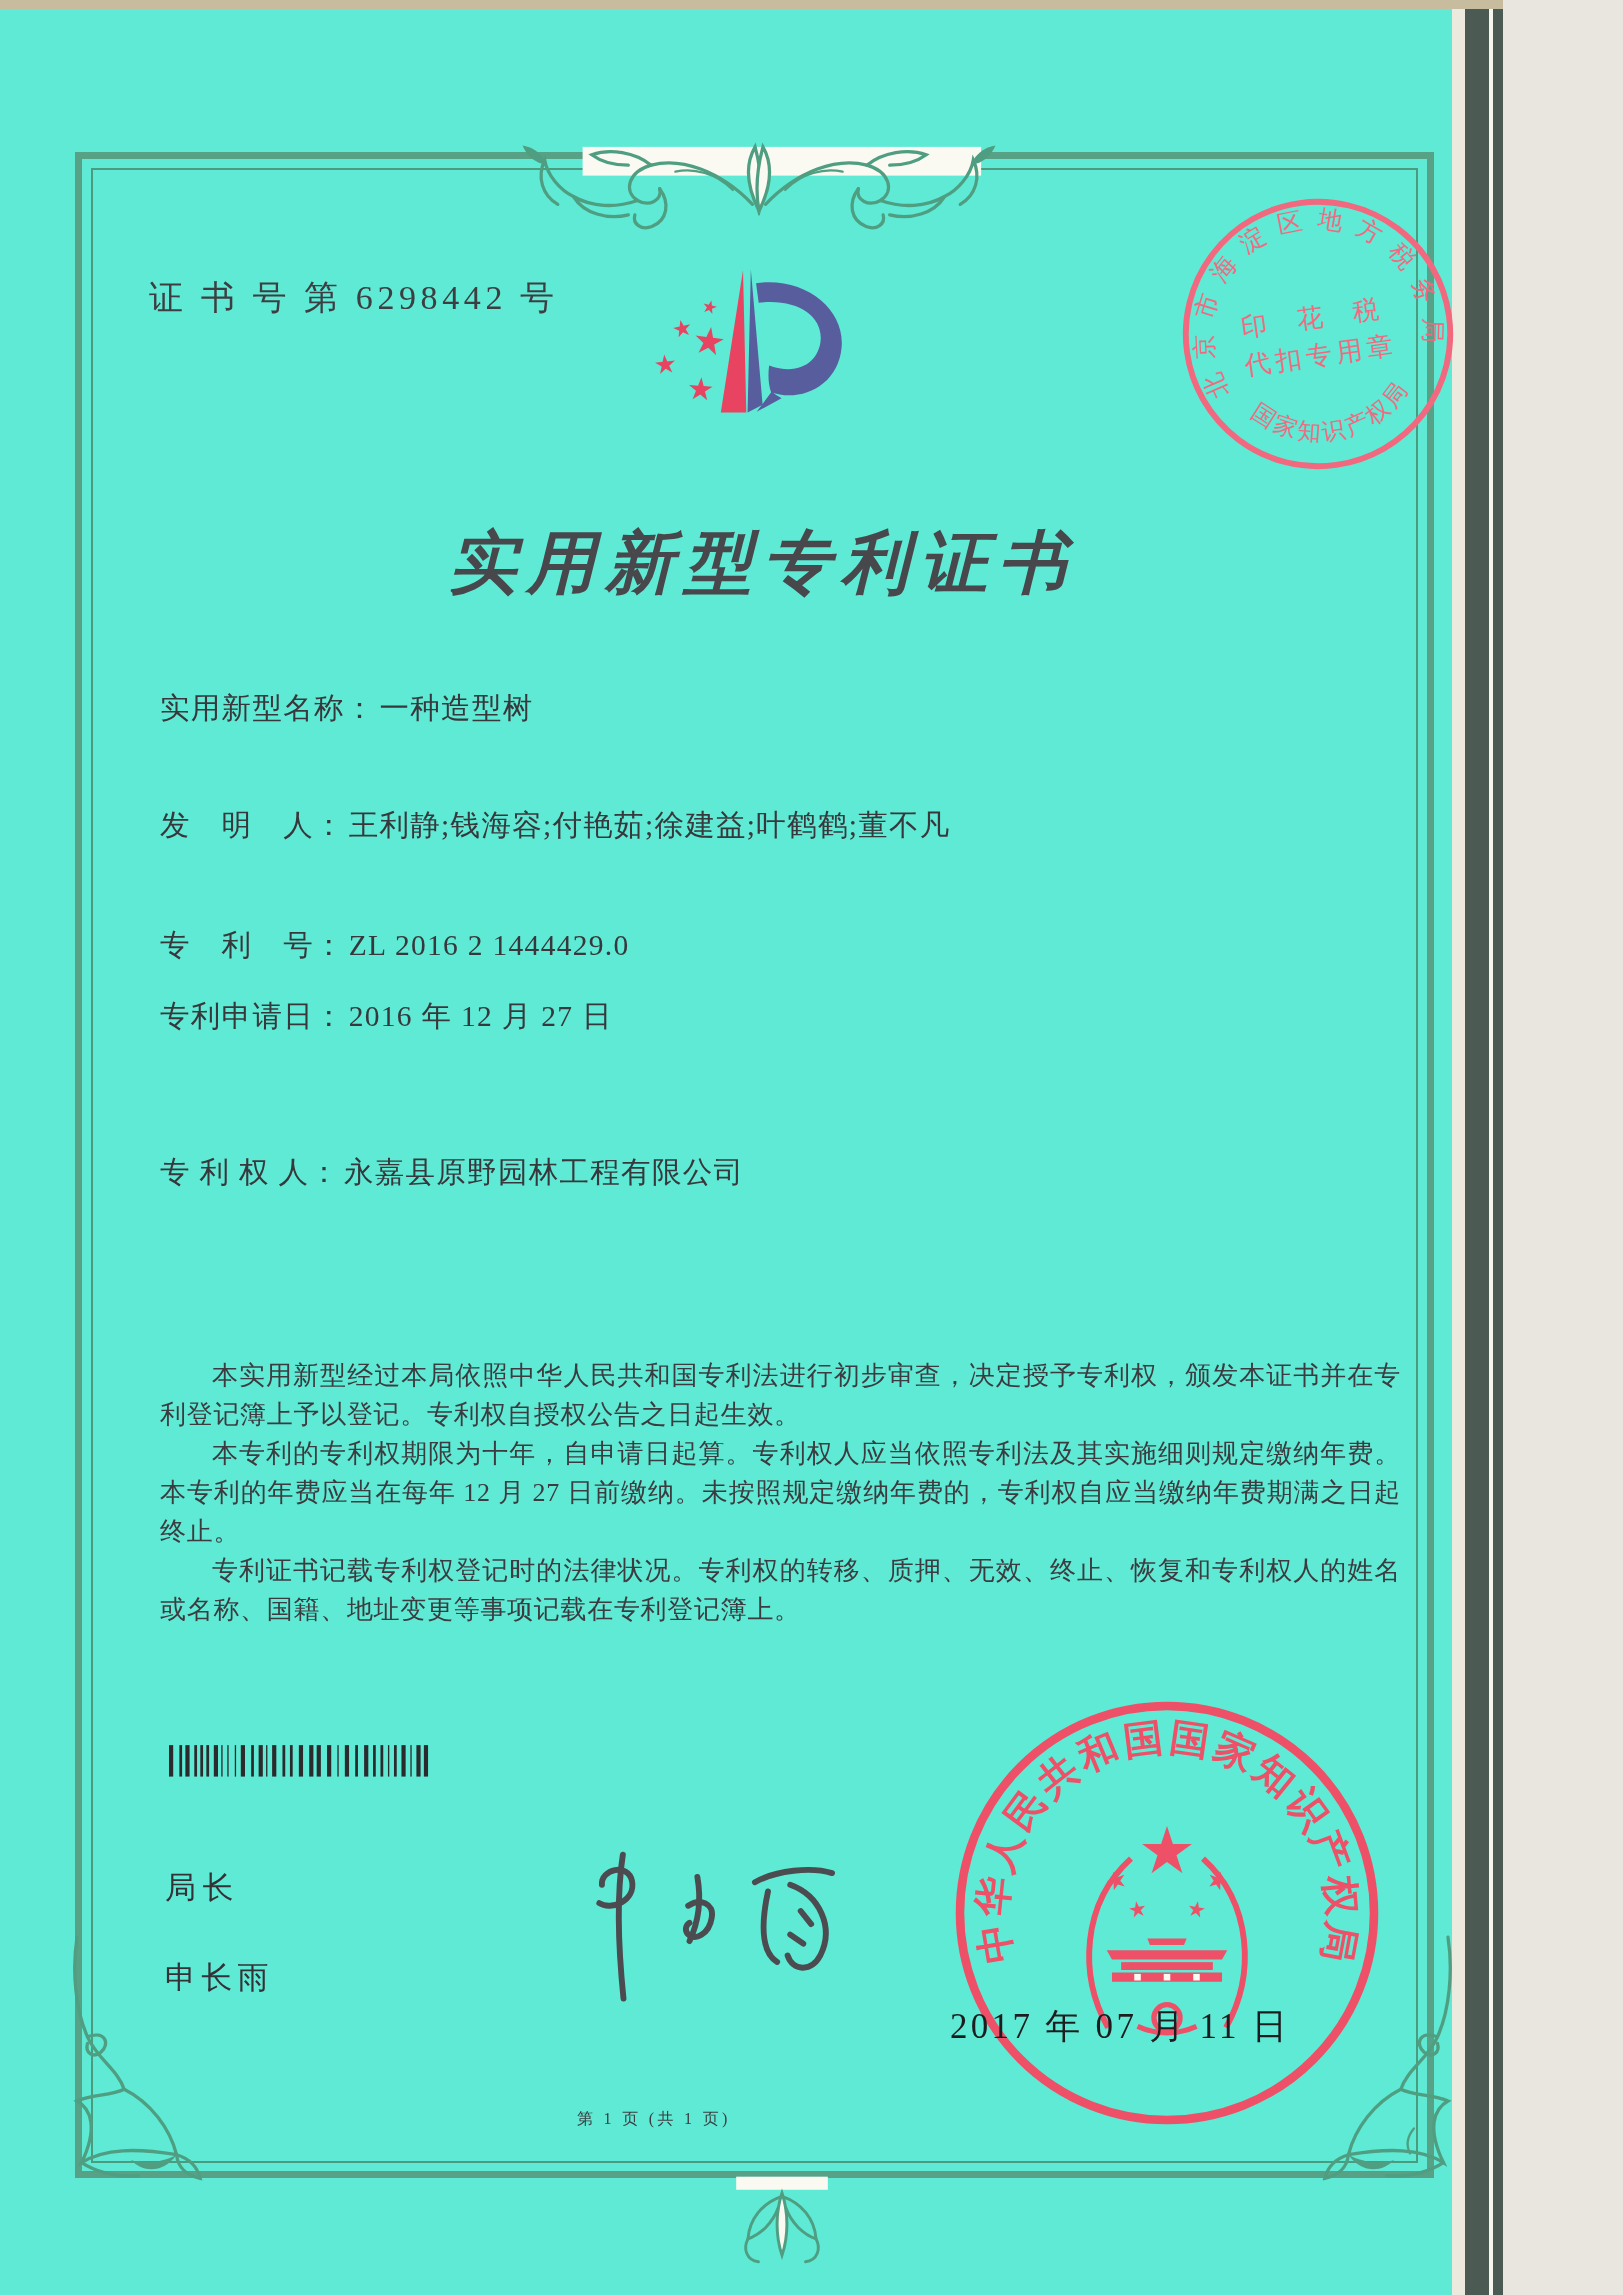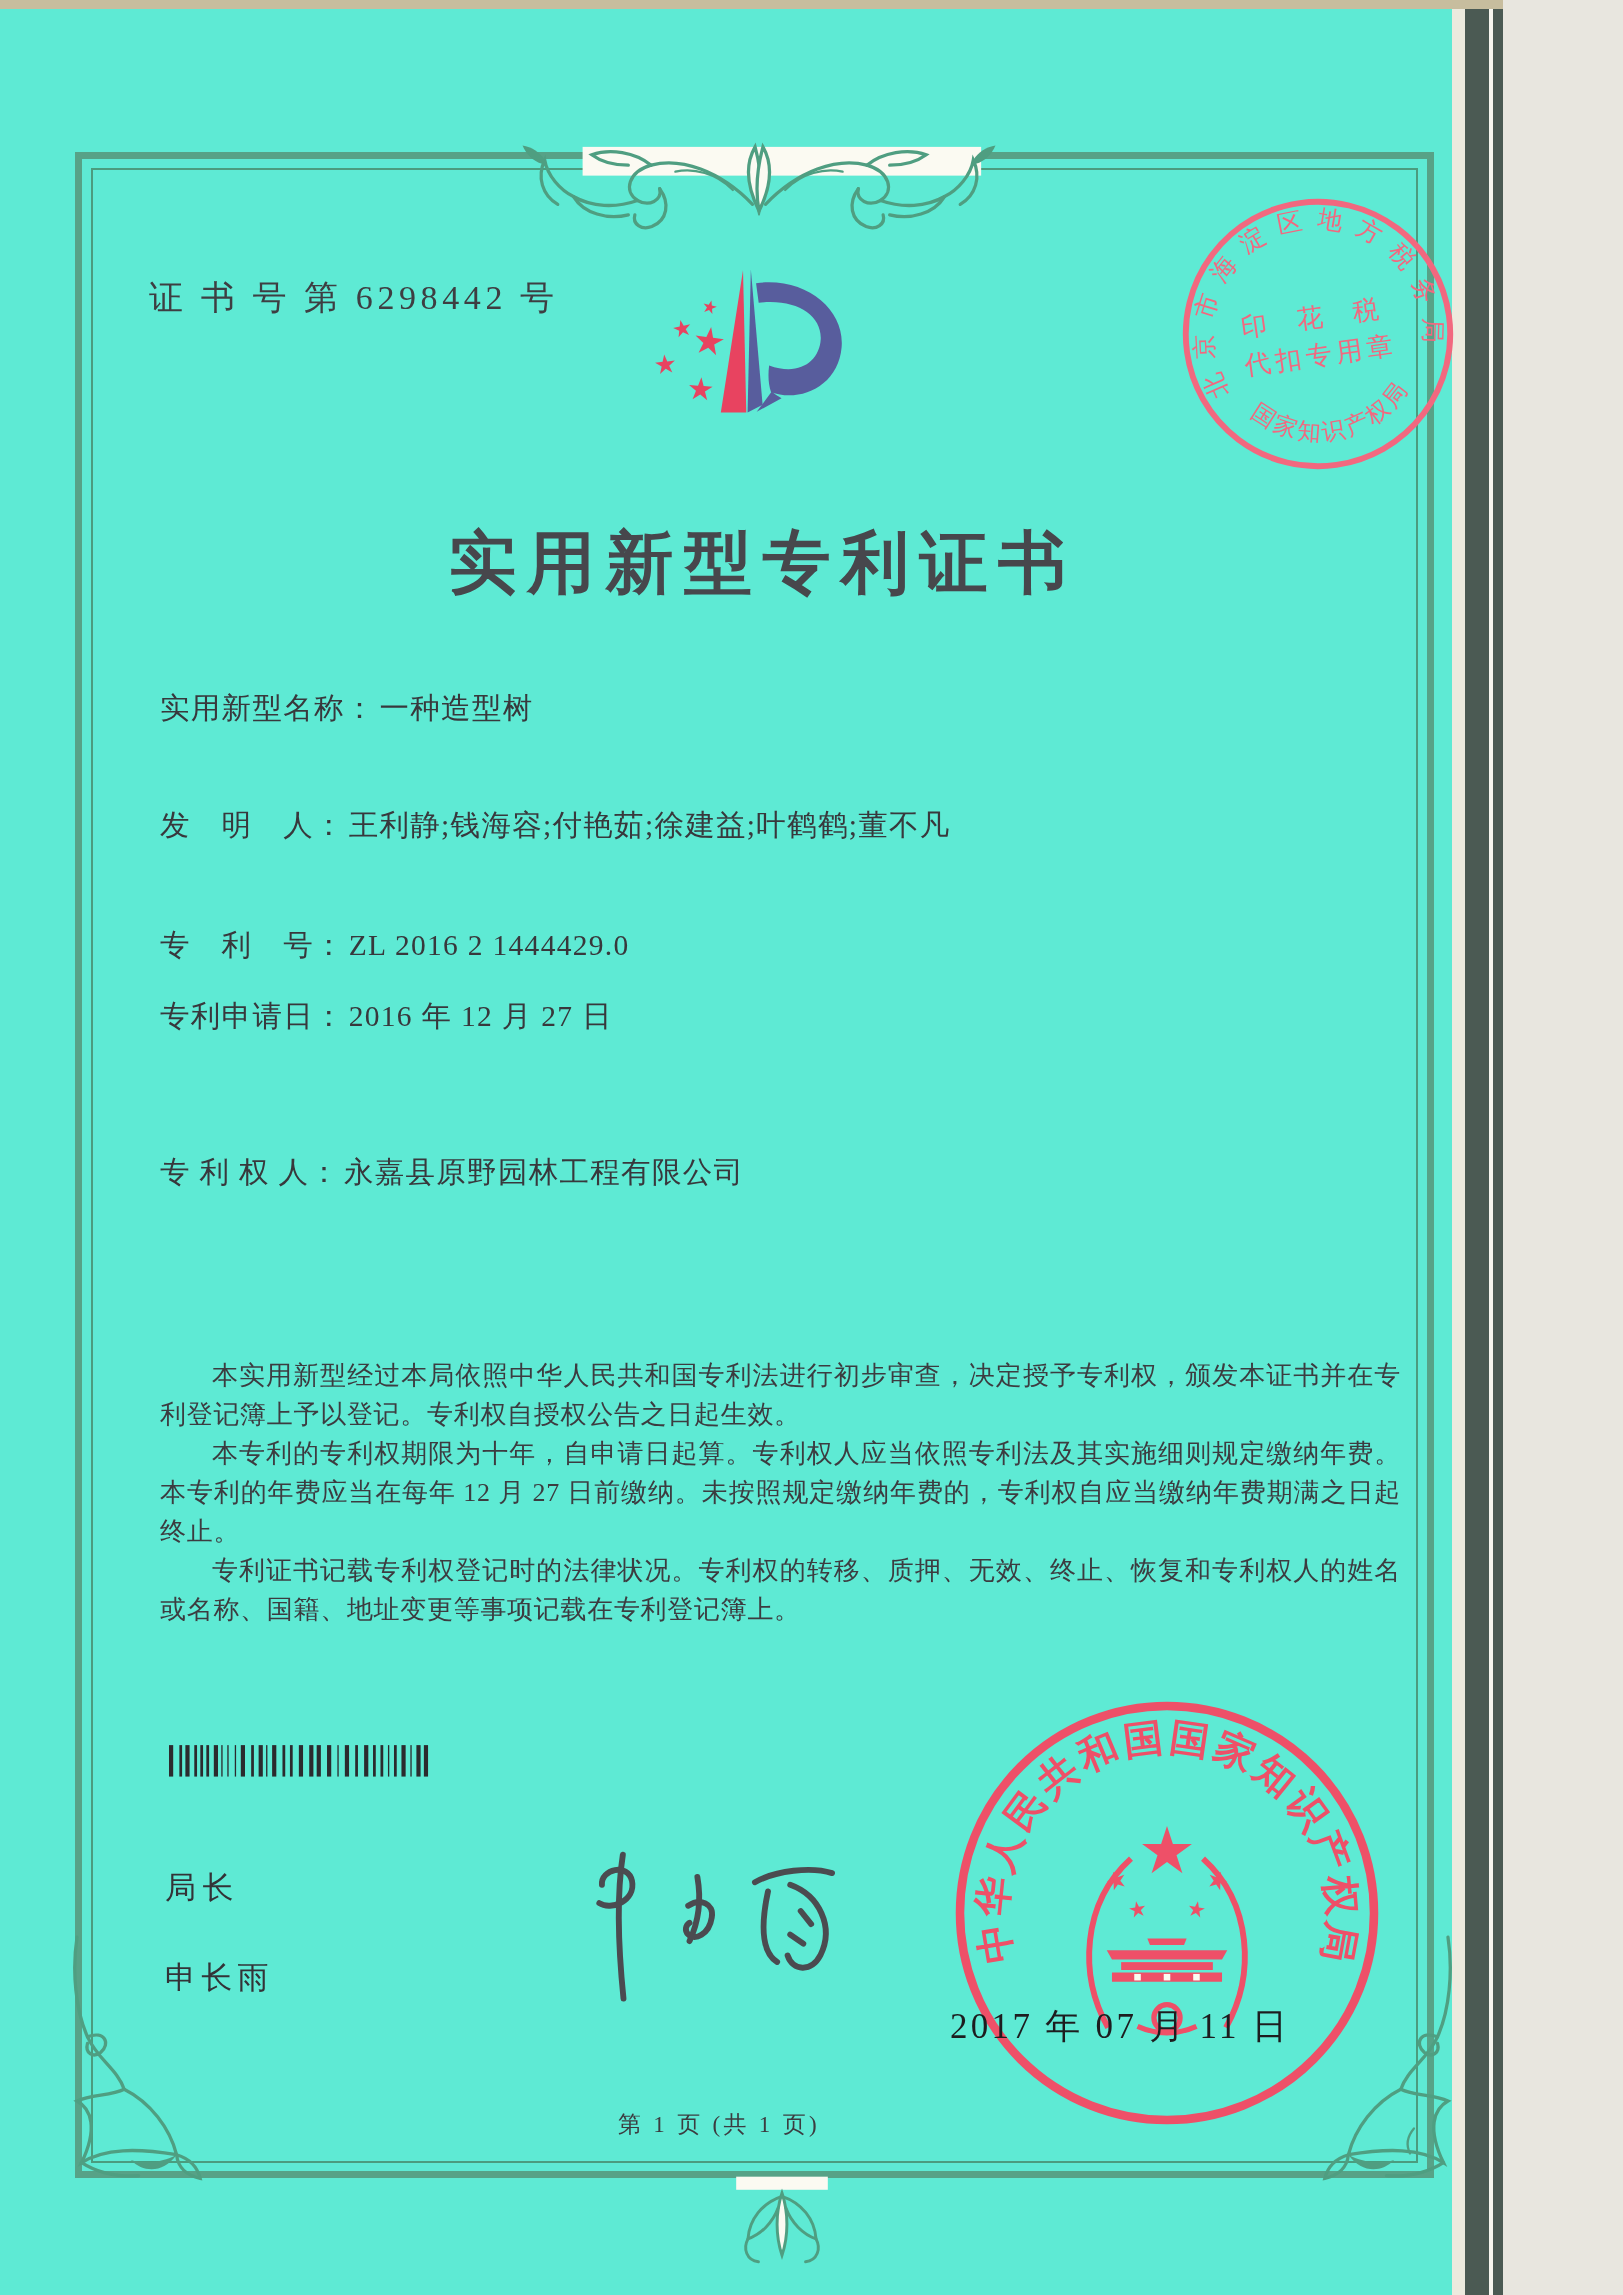--- a/index.html
+++ b/index.html
@@ -12,30 +12,30 @@
   
   .scan-top-strip{position:absolute;left:0;top:0;width:1623px;height:9.2px;background:#c7bd9e;}
   .scan-right-band{position:absolute;right:0;top:0;width:38px;height:2295px;background:#4b5a53;}
   .scan-right-gap{position:absolute;right:38px;top:0;width:13px;height:2295px;background:#eceade;}
   .scan-right-sliver{position:absolute;right:10.5px;top:0;width:3.3px;height:2295px;background:#f6f5ee;}
   
   .frame-outer{position:absolute;left:75px;top:152px;width:1359px;height:2026px;border:7.9px solid #57a287;box-sizing:border-box;}
   .frame-inner{position:absolute;left:91px;top:168px;width:1327px;height:1995px;border:2px solid #4b9c7e;box-sizing:border-box;}
   .abs{position:absolute;}
   .cert-no{left:149px;top:275px;font-size:34px;letter-spacing:4.6px;color:#3e3e42;}
-  .title{left:0;top:518px;width:1525px;text-align:center;font-size:68px;font-weight:bold;letter-spacing:10.5px;color:#47474c;}
+  .title{left:0;top:518px;width:1525px;text-align:center;font-size:68px;font-weight:bold;letter-spacing:10.5px;color:#47474c;font-style:italic;}
   .field{left:160px;width:1244px;font-size:29.5px;letter-spacing:1.3px;color:#38383c;white-space:nowrap;}
   .f1{top:689px;} .f2{top:806px;} .f3{top:926px;} .f4{top:997px;} .f5{top:1153px;} .f6{top:1269px;}
   .field .lbl{margin-right:3.9px;}
   .paras{left:160px;top:1356px;width:1241px;font-size:26px;line-height:39px;text-align:justify;color:#3c3c40;letter-spacing:0.7px;}
   .paras p{margin:0;text-indent:2em;}
   .director-title{left:165px;top:1867px;font-size:31px;letter-spacing:6.5px;color:#333337;}
   .director-name{left:165px;top:1957px;font-size:31px;letter-spacing:5.2px;color:#333337;}
   .seal-date{left:950px;top:2003px;font-size:35px;letter-spacing:3.3px;color:#1d1d1f;z-index:6;}
-  .footer{left:618px;top:2109px;font-size:23px;letter-spacing:3.3px;color:#3c3c40;}
+  .footer{left:577px;top:2109px;font-size:16px;letter-spacing:3.3px;color:#3c3c40;}
   svg{position:absolute;overflow:visible;}
   .seal-text{font-family:"Liberation Serif","DejaVu Serif",serif;}
 </style>
 </head>
 <body>
 
 <div class="page">
 
   <div class="scan-right-gap"></div>
   <div class="scan-right-band"></div>

